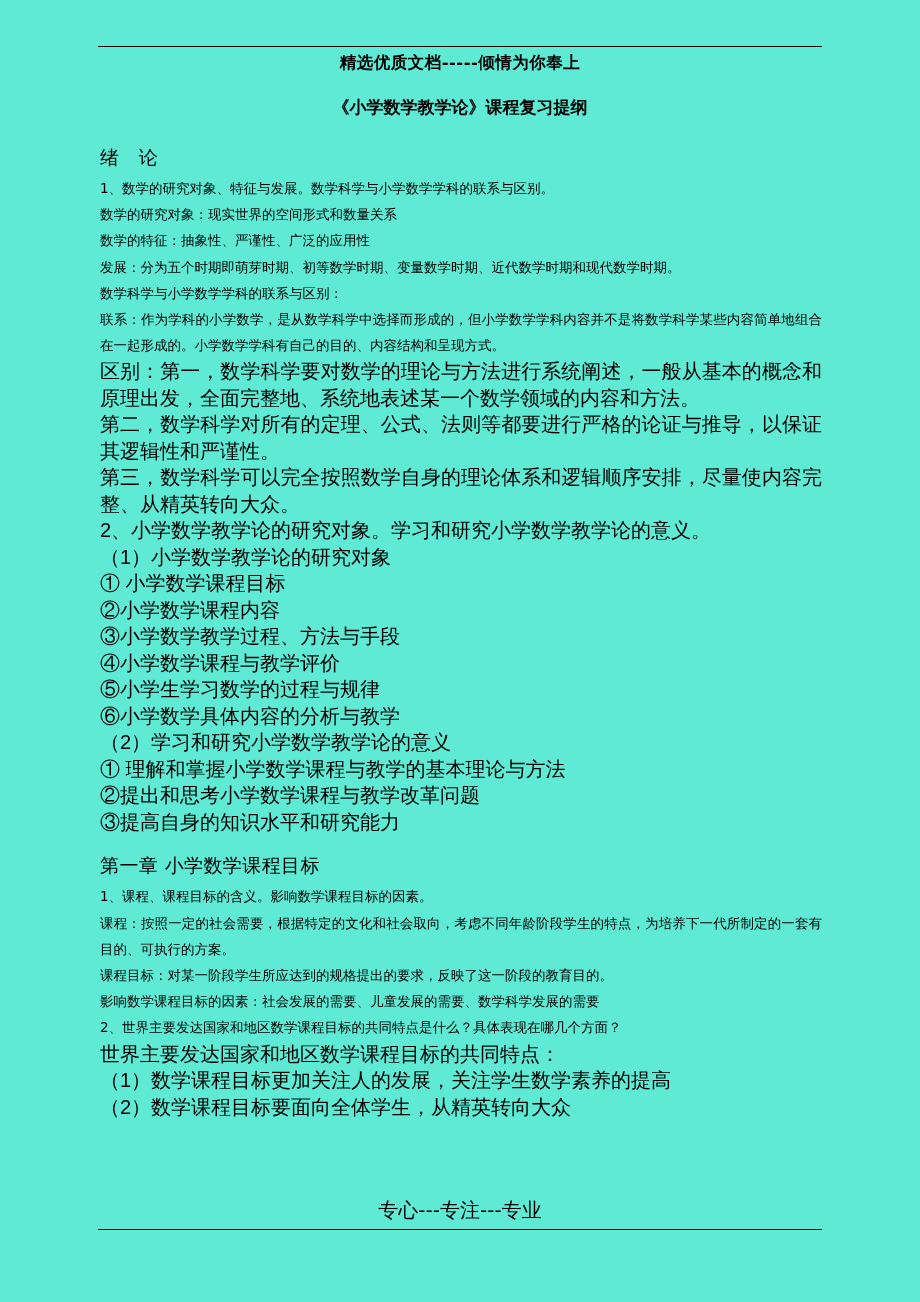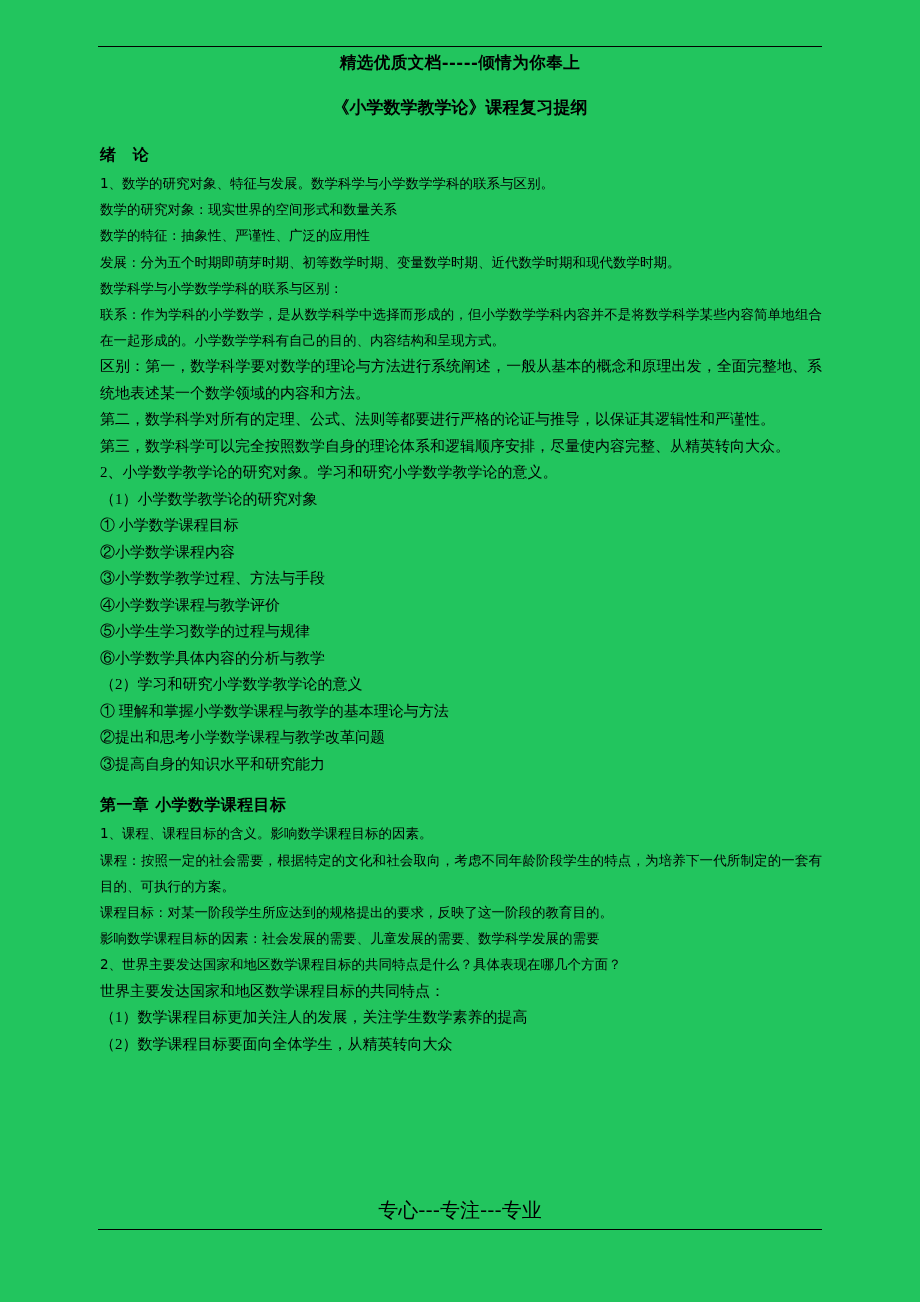--- a/index.html
+++ b/index.html
@@ -8,21 +8,21 @@
     background: #ffffff;
   }
   body {
     font-family: "Liberation Serif", "DejaVu Serif", serif;
     color: #000000;
   }
   .page {
     width: 920px;
     height: 1302px;
     position: relative;
-    background: #22c55e;
+    background: #5eead4;
     box-sizing: border-box;
     padding: 0;
     overflow: hidden;
   }
   .header-band {
     position: absolute;
     top: 52px;
     left: 100px;
     right: 100px;
     text-align: center;
@@ -54,43 +54,43 @@
     font-weight: bold;
   }
   .content {
     position: absolute;
     top: 145px;
     left: 100px;
     width: 722px;
   }
   .sec-head {
     font-family: "DejaVu Sans", "Liberation Sans", sans-serif;
-    font-size: 16px;
-    font-weight: bold;
+    font-size: 19px;
+    font-weight: normal;
     margin: 18px 0 4px 0;
     letter-spacing: 0.4px;
   }
   .sec-head.first {
     margin-top: 0;
   }
   p.line {
     margin: 0;
     padding: 0;
     font-size: 15px;
     line-height: 26.2px;
     text-align: justify;
   }
   p.sans {
     font-family: "DejaVu Sans", "Liberation Sans", sans-serif;
     font-size: 13.5px;
     line-height: 26.2px;
   }
   p.serifline {
-    font-family: Liberation Serif, serif;
-    font-size: 15px;
+    font-family: Liberation Sans, sans-serif;
+    font-size: 20px;
     line-height: 26.5px;
   }
   .footer {
     position: absolute;
     bottom: 78px;
     left: 0;
     right: 0;
     text-align: center;
     font-family: "DejaVu Sans", "Liberation Sans", sans-serif;
     font-size: 20px;

